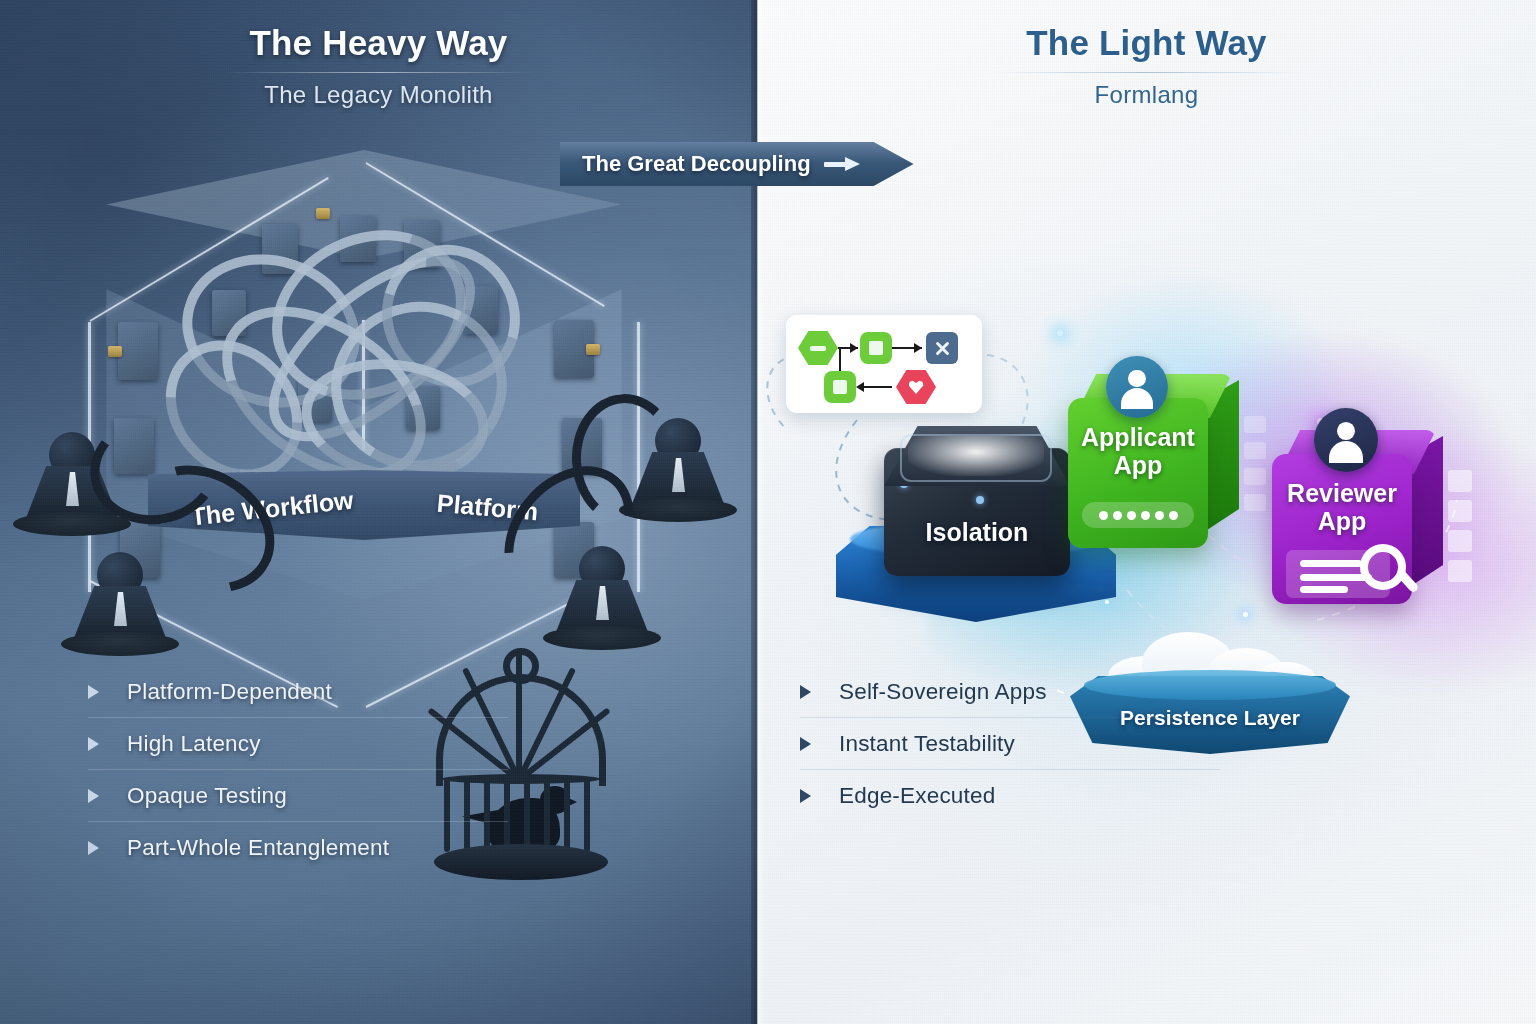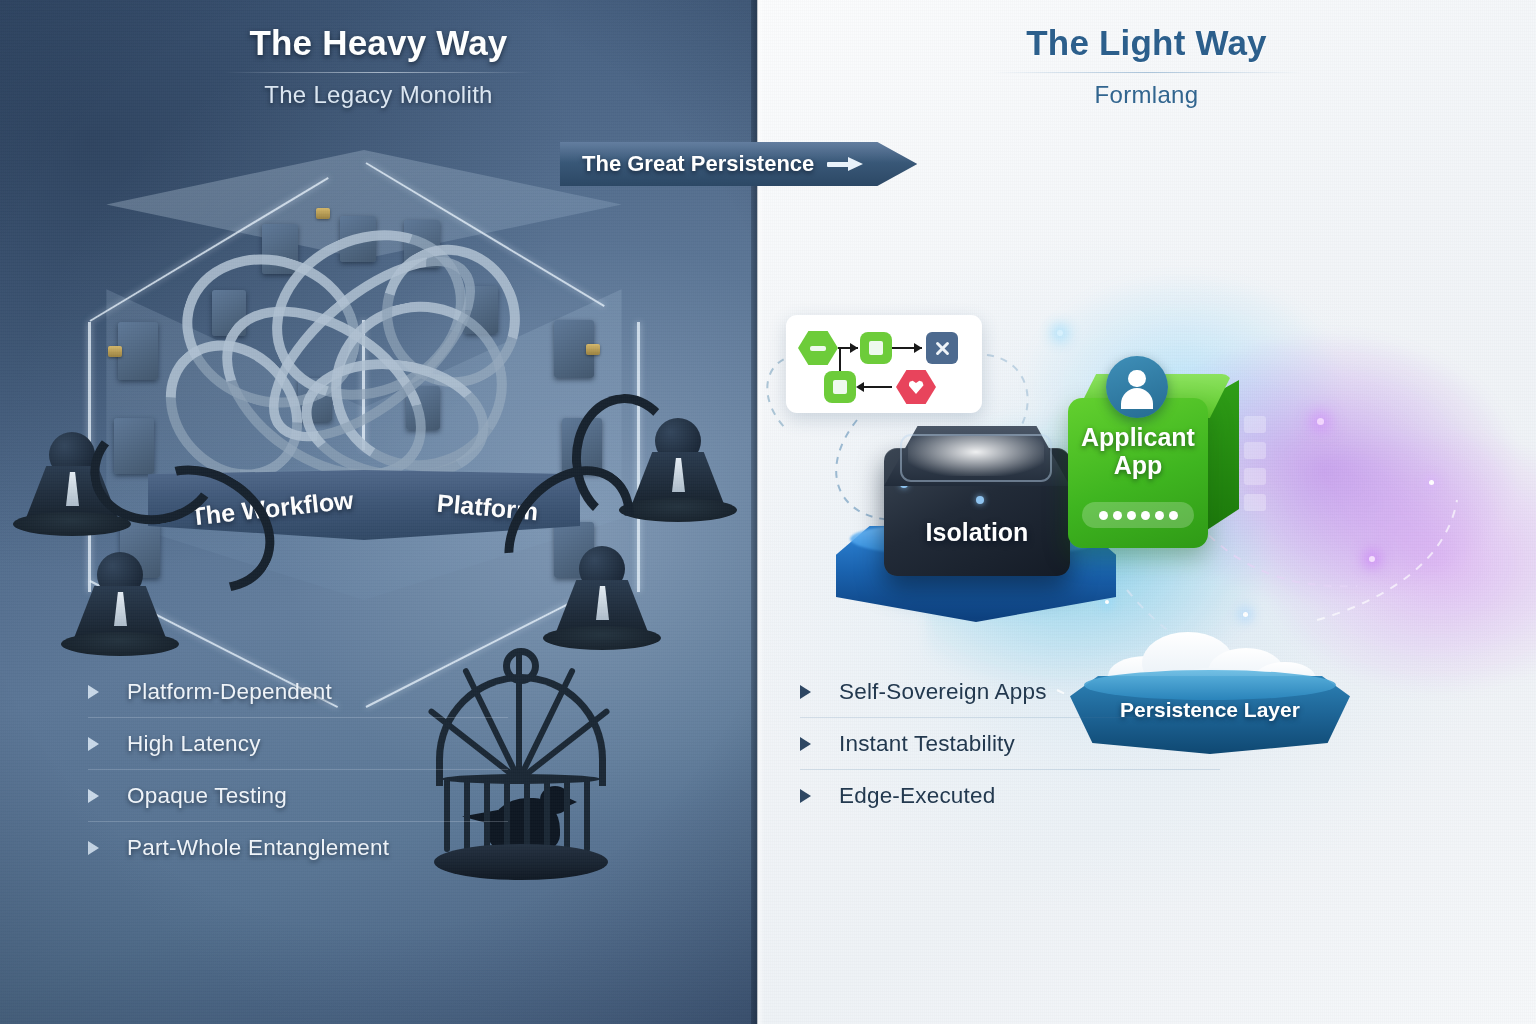--- a/index.html
+++ b/index.html
@@ -254,21 +254,21 @@
     background:rgba(255,255,255,.52); }
 
   
   .persist { position:absolute; left:1070px; top:628px; width:280px; height:130px; }
   .pl-disc { position:absolute; left:0; top:48px; width:280px; height:78px;
     background:linear-gradient(180deg,#2d82b6 0%,#1d6394 52%,#0f4872 100%);
     clip-path:polygon(10% 0%, 90% 0%, 100% 26%, 92% 86%, 50% 100%, 8% 86%, 0% 26%);
     box-shadow:0 10px 22px rgba(15,55,95,.35); }
   .pl-disc-top { position:absolute; left:14px; top:42px; width:252px; height:30px;
     border-radius:50%; background:linear-gradient(180deg,#63b9e2,#2b86bd); opacity:.9; }
-  .pl-label { position:absolute; left:0; top:70px; width:280px; text-align:center;
+  .pl-label { position:absolute; left:0; top:78px; width:280px; text-align:center;
     color:#ffffff; font-size:21px; font-weight:bold; text-shadow:0 2px 5px rgba(5,30,55,.7); }
   .cloud { position:absolute; left:38px; top:0; width:208px; height:66px; }
   .cloud b { position:absolute; background:linear-gradient(180deg,#ffffff,#e4edf5); border-radius:50%; display:block; }
 
   
   .spark { position:absolute; border-radius:50%; pointer-events:none; }
   svg.links { position:absolute; left:757px; top:0; width:779px; height:1024px; pointer-events:none; }
 </style>
 </head>
 <body>
@@ -489,20 +489,42 @@
         <i></i>
     </div>
     <div class="ac-bars">
       <i style="background:rgba(255,255,255,.28)"></i>
       <i style="background:rgba(255,255,255,.28)"></i>
       <i style="background:rgba(255,255,255,.28)"></i>
       <i style="background:rgba(255,255,255,.28)"></i>
     </div>
   </div>
 
+  <div class="appcube" style="left:1272px; top:430px; width:172px; height:180px;">
+    <div class="ac-side" style="background:linear-gradient(180deg,#7a16a6,#5a0c7d);"></div>
+    <div class="ac-top" style="background:linear-gradient(180deg,#c05ce8,#9b2ec9);"></div>
+    <div class="ac-face" style="background:linear-gradient(160deg,#b23de0 0%,#9b22c9 55%,#7c149f 100%); box-shadow:0 10px 24px rgba(60,10,90,.35);"></div>
+    <div class="ac-badge" style="left:42px; top:-22px; width:64px; height:64px; background:linear-gradient(160deg,#34406b,#1d2746); box-shadow:0 4px 12px rgba(10,15,45,.45);">
+      <div class="av-head"></div>
+        <div class="av-body"></div>
+    </div>
+    <div class="ac-label">Reviewer App</div>
+    <div class="rv-doc">
+      <i style="top:10px; width:62px;"></i>
+      <i style="top:24px; width:72px;"></i>
+      <i style="top:36px; width:48px;"></i>
+    </div>
+    <div class="rv-mag"></div>
+    <div class="rv-checks">
+      <i></i>
+        <i></i>
+        <i></i>
+        <i></i>
+    </div>
+  </div>
 
   <div class="persist">
     <div class="cloud">
       <b style="left:0px;   top:28px; width:76px;  height:40px;"></b>
       <b style="left:34px;  top:4px;  width:92px;  height:62px;"></b>
       <b style="left:100px; top:20px; width:76px;  height:48px;"></b>
       <b style="left:146px; top:34px; width:62px;  height:34px;"></b>
       <b style="left:66px;  top:40px; width:72px;  height:30px; background:linear-gradient(180deg,#f2f7fb,#dae6f0);"></b>
     </div>
     <div class="pl-disc"></div>
@@ -534,17 +556,17 @@
   </header>
 
   <header class="hdr hdr-left">
     <h1>The Heavy Way</h1>
     <div class="rule"></div>
     <h2>The Legacy Monolith</h2>
   </header>
 
   <div class="banner">
     <span class="shine"></span>
-    <span class="b-text">The Great Persistence</span>
+    <span class="b-text">The Great Decoupling</span>
     <span class="b-arrow"></span>
   </div>
 
 </div>
 
 </body></html>

